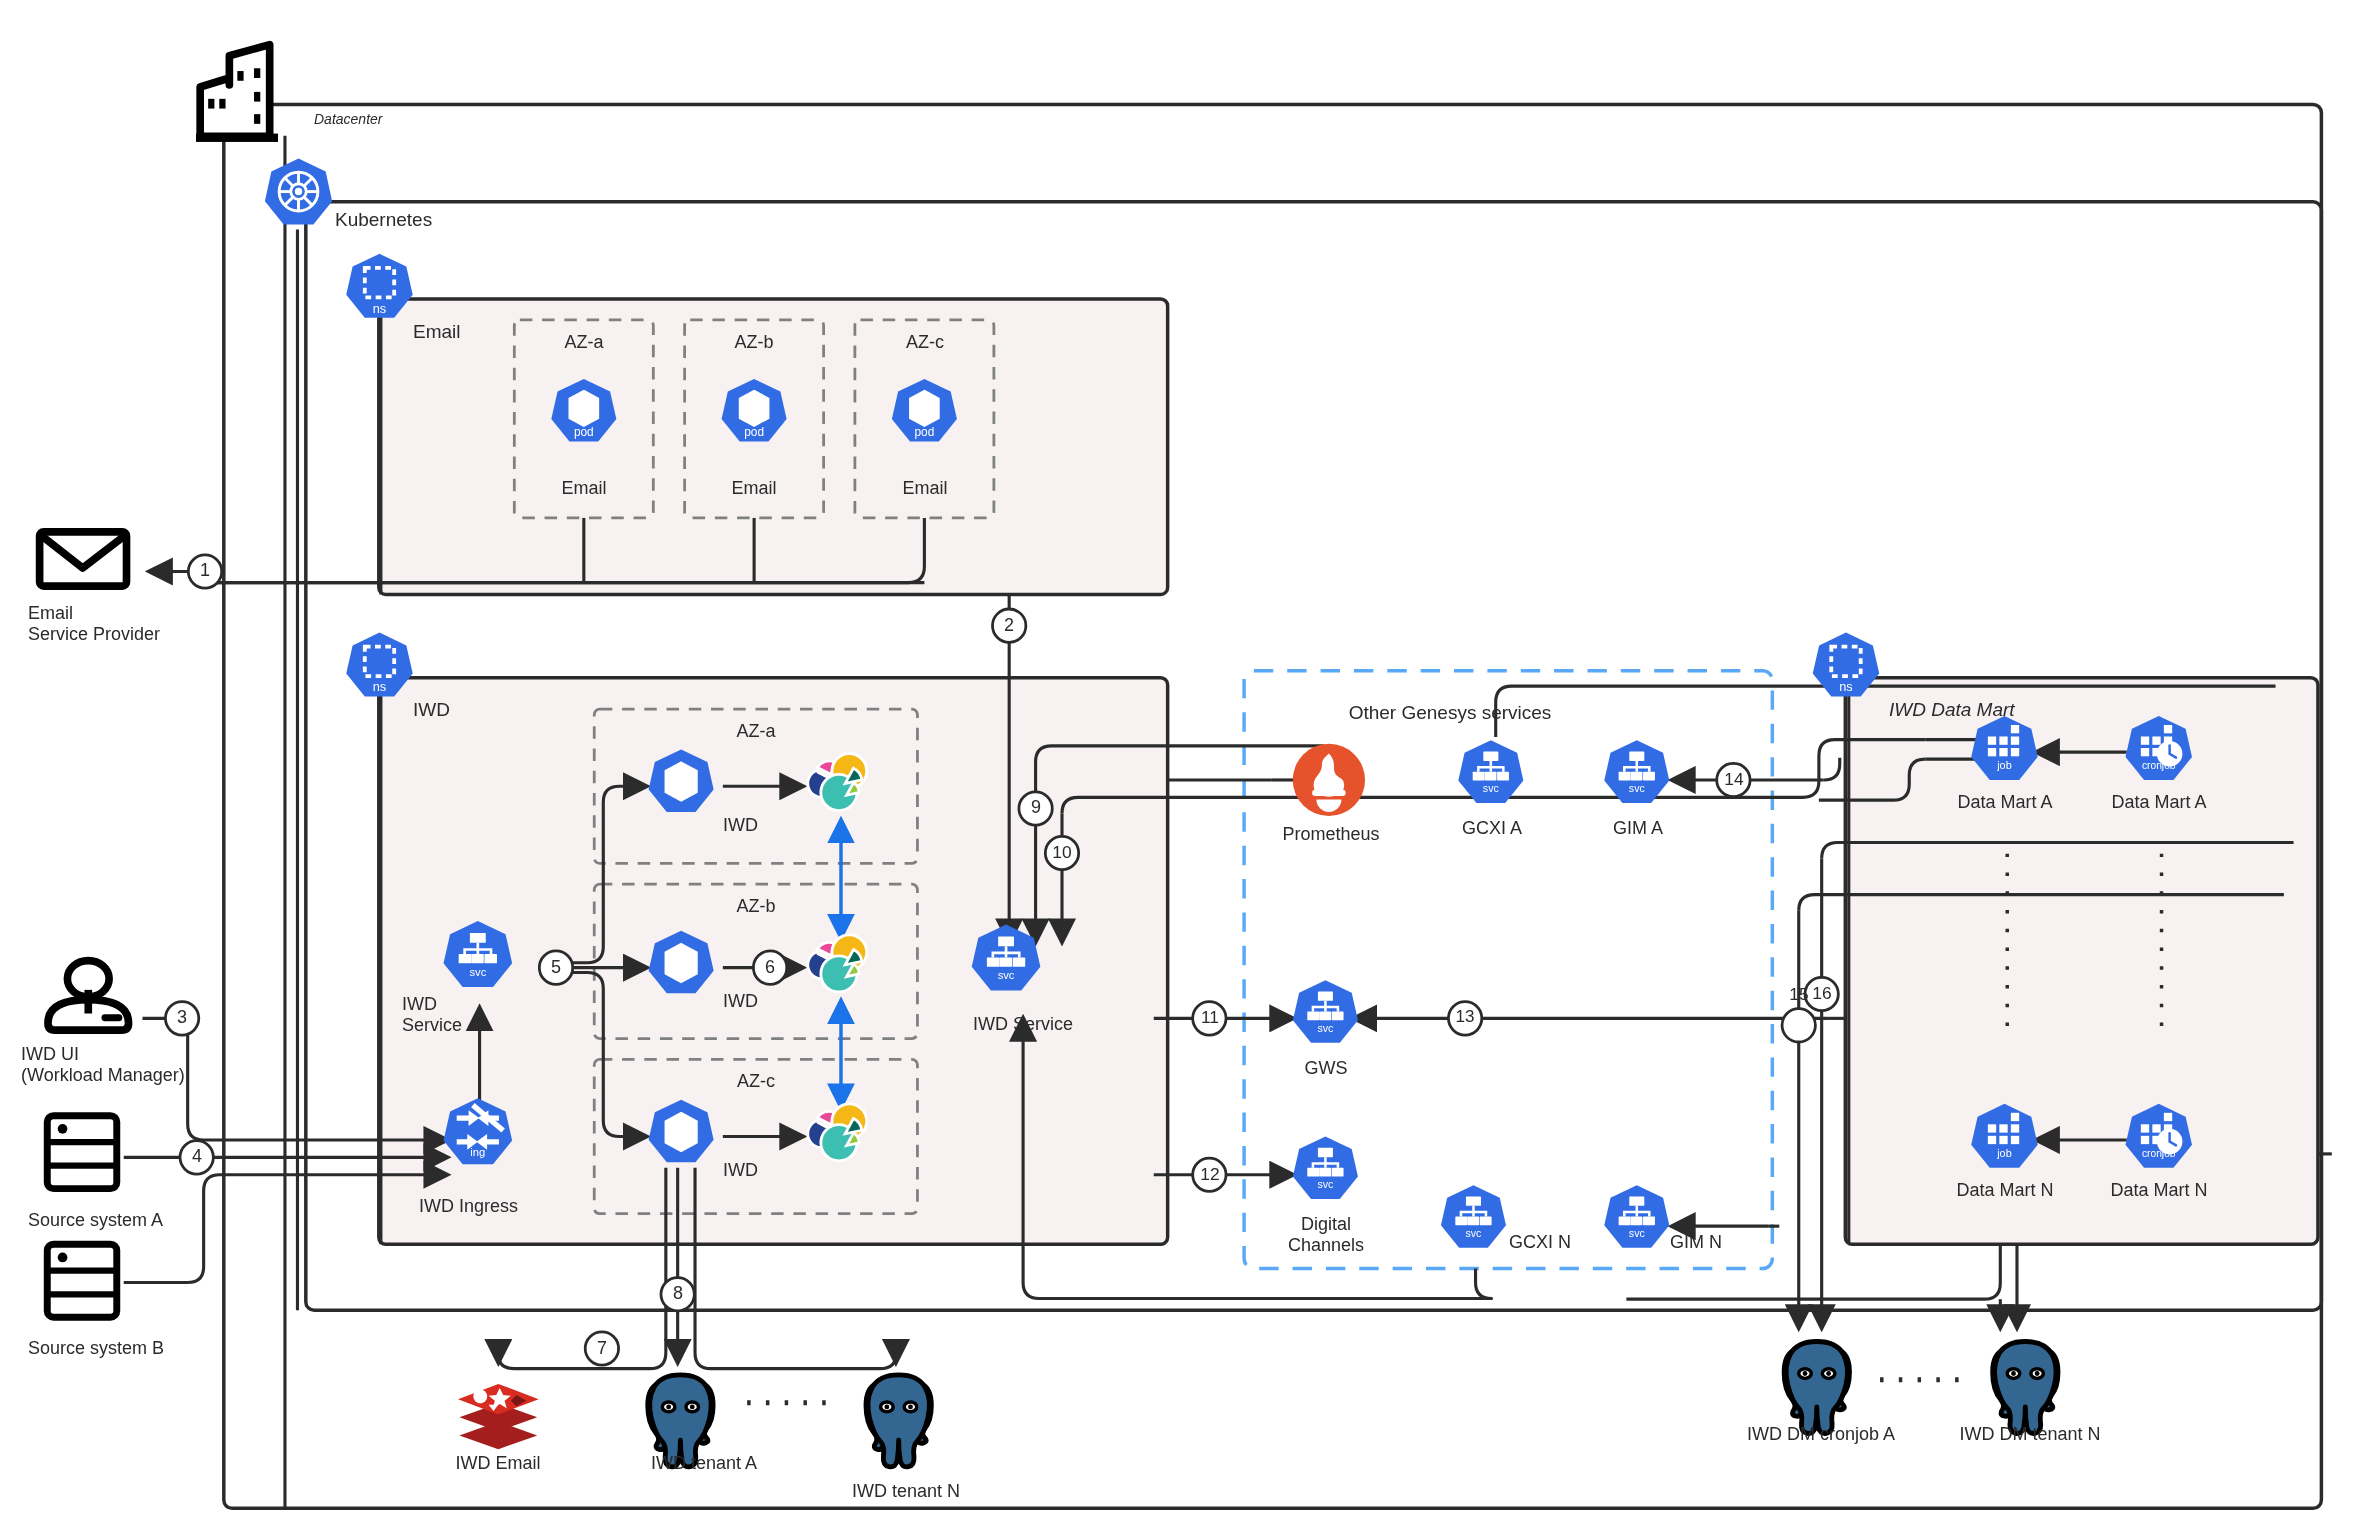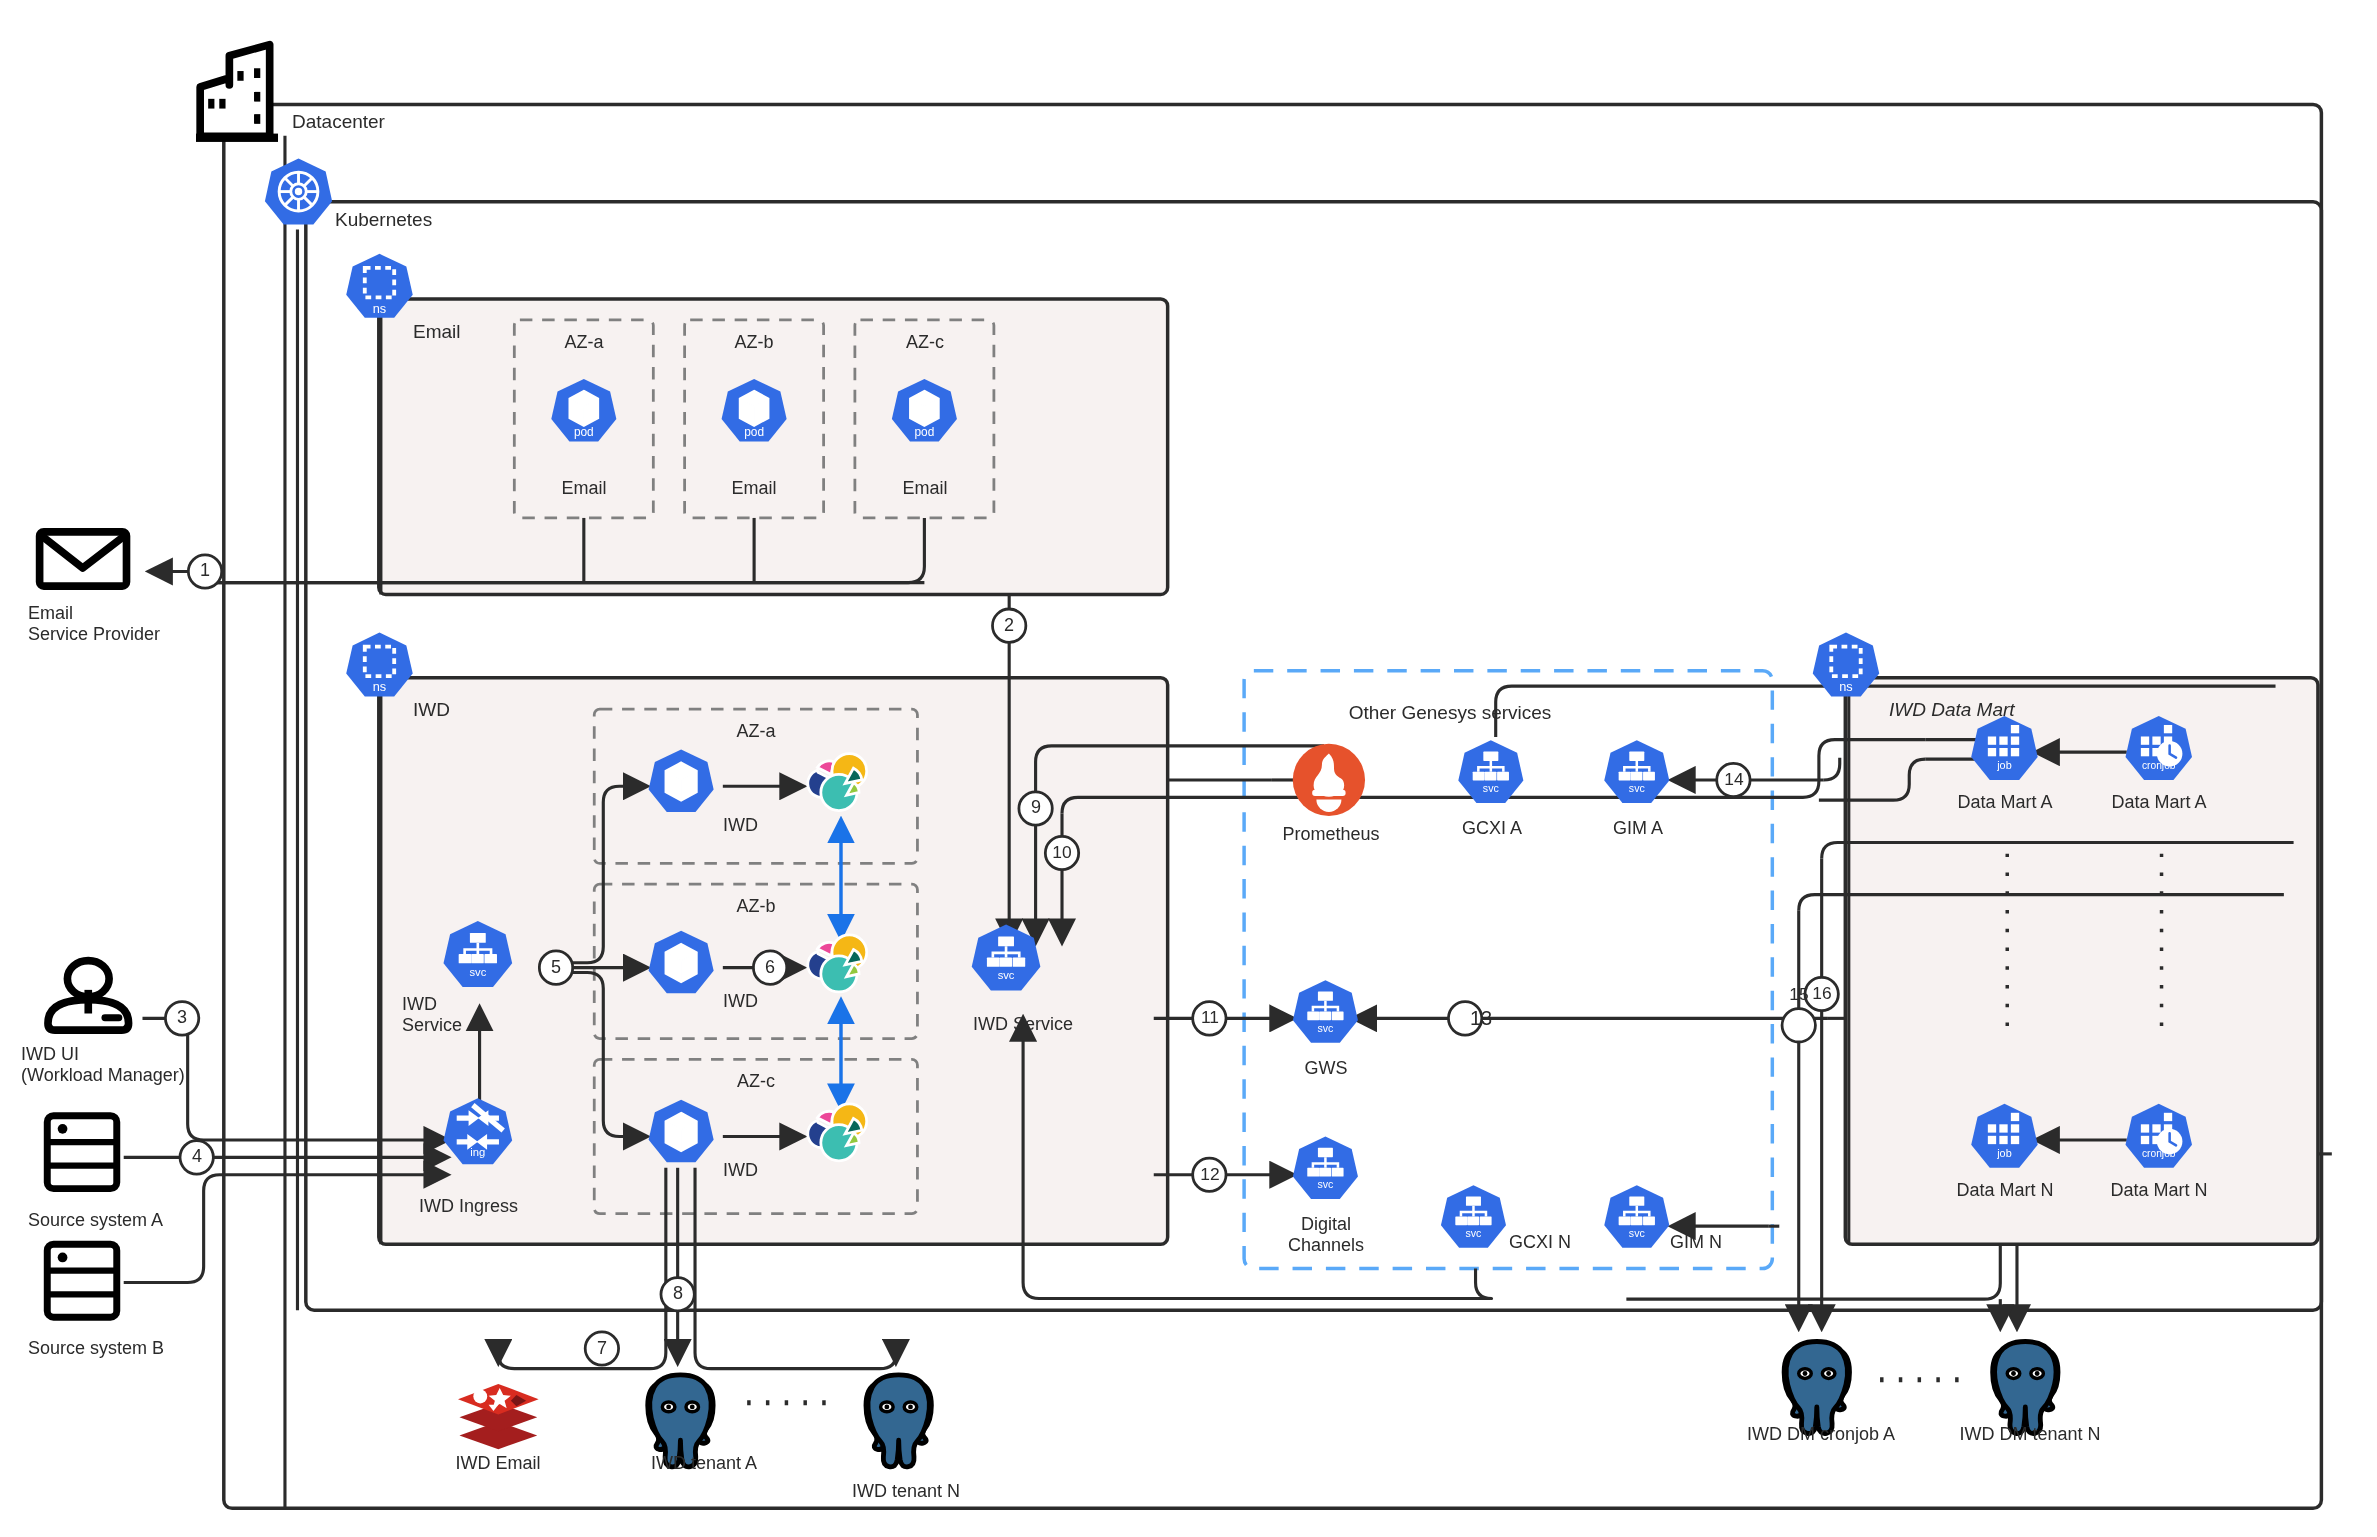--- a/index.html
+++ b/index.html
@@ -594,21 +594,21 @@
     <circle cx="1528" cy="1227" r="24"></circle>
     <circle cx="1740" cy="1465" r="24"></circle>
     <circle cx="1740" cy="1690" r="24"></circle>
     <circle cx="2108" cy="1465" r="24"></circle>
     <circle cx="2494" cy="1122" r="24"></circle>
     <circle cx="2588" cy="1475" r="24"></circle>
     <circle cx="2621" cy="1430" r="24"></circle>
   </g>
 </svg>
 
-<div class="lbl" style="left:292px;top:111px;font-size:19px;">Datacenter</div>
+<div class="lbl" style="left:314px;top:111px;font-size:14px;font-style:italic;">Datacenter</div>
 <div class="lbl" style="left:335px;top:209px;font-size:19px;">Kubernetes</div>
 <div class="lbl" style="left:413px;top:321px;font-size:19px;">Email</div>
 <div class="lbl" style="left:413px;top:699px;font-size:19px;">IWD</div>
 <div class="lbl" style="left:1889px;top:699px;font-size:19px;font-style:italic;">IWD Data Mart</div>
 <div class="lbl c" style="left:1450px;top:702px;font-size:19px;">Other Genesys services</div>
 
 <div class="lbl c" style="left:584px;top:332px;font-size:18px;">AZ-a</div>
 <div class="lbl c" style="left:754px;top:332px;font-size:18px;">AZ-b</div>
 <div class="lbl c" style="left:925px;top:332px;font-size:18px;">AZ-c</div>
 <div class="lbl c" style="left:584px;top:478px;font-size:18px;">Email</div>
@@ -659,19 +659,19 @@
 <div class="lbl c" style="left:182px;top:1007px;font-size:18px;">3</div>
 <div class="lbl c" style="left:197px;top:1146px;font-size:18px;">4</div>
 <div class="lbl c" style="left:556px;top:957px;font-size:18px;">5</div>
 <div class="lbl c" style="left:770px;top:957px;font-size:18px;">6</div>
 <div class="lbl c" style="left:602px;top:1338px;font-size:18px;">7</div>
 <div class="lbl c" style="left:678px;top:1283px;font-size:18px;">8</div>
 <div class="lbl c" style="left:1036px;top:797px;font-size:18px;">9</div>
 <div class="lbl c" style="left:1062px;top:842px;font-size:17.4px;">10</div>
 <div class="lbl c" style="left:1210px;top:1007px;font-size:17.4px;">11</div>
 <div class="lbl c" style="left:1210px;top:1164px;font-size:17.4px;">12</div>
-<div class="lbl c" style="left:1465px;top:1007px;font-size:20px;margin-left:16px;">13</div>
+<div class="lbl c" style="left:1465px;top:1007px;font-size:17px;">13</div>
 <div class="lbl c" style="left:1734px;top:769px;font-size:17.4px;">14</div>
 <div class="lbl c" style="left:1799px;top:984px;font-size:17.4px;">15</div>
 <div class="lbl c" style="left:1822px;top:983px;font-size:17.4px;">16</div>
 
 </div>
 
 
 </body></html>

